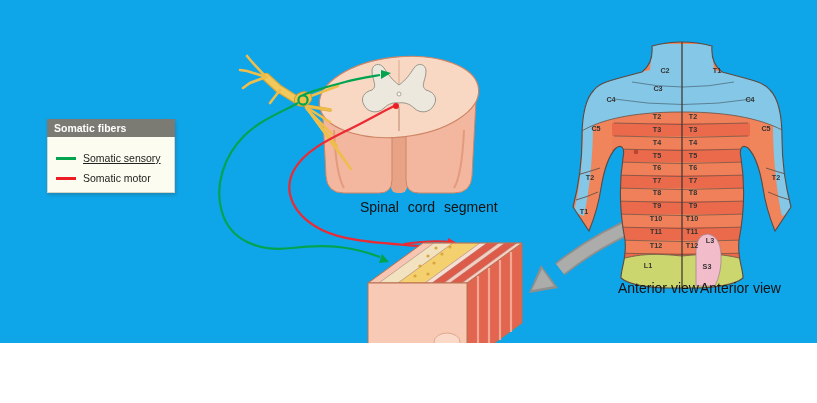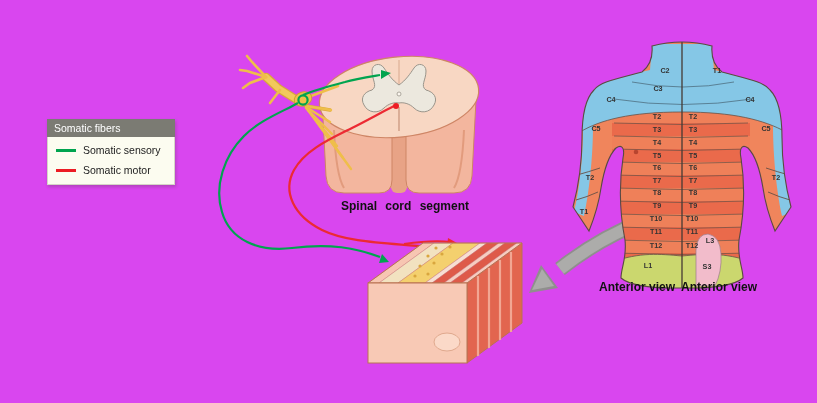--- a/index.html
+++ b/index.html
@@ -1,29 +1,29 @@
 <!DOCTYPE html>
 <html><head>
 <meta charset="utf-8">
 <style>
   html,body{margin:0;padding:0;}
   body{font-family:"Liberation Sans",sans-serif;}
-  .stage{position:relative;width:817px;height:403px;background:#d946ef;overflow:hidden;}
+  .stage{position:relative;width:817px;height:343px;background:#0ea5e9;overflow:hidden;}
   .stage svg{position:absolute;left:0;top:0;}
   svg text{font-family:"Liberation Sans",sans-serif;fill:#2b2b2b;}
   .derm{font-size:7.2px;text-anchor:middle;font-weight:bold;fill:#333;}
-  .caption{position:absolute;font-weight:bold;font-size:12px;color:#111;white-space:nowrap;}
+  .caption{position:absolute;font-weight:normal;font-size:14px;color:#111;white-space:nowrap;margin-left:19px;}
   #spinal-caption{left:341px;top:199px;word-spacing:5px;}
   #anterior-caption{left:599px;top:280px;}
   #posterior-caption{left:681px;top:280px;}
   .legend{position:absolute;left:47px;top:119px;width:128px;box-shadow:1px 2px 3px rgba(60,60,40,0.25);}
-  .legend-header{background:#7B7B73;color:#fff;font-weight:normal;font-size:10.5px;padding:3px 7px;}
+  .legend-header{background:#7B7B73;color:#fff;font-weight:bold;font-size:10.5px;padding:3px 7px;}
   .legend-body{background:#FCFCF0;border:1px solid #D5D5C6;border-top:none;padding:7px 8px 8px 8px;}
   .legend-item{display:flex;align-items:center;font-size:10.5px;color:#222;margin-top:8px;}
-  .legend-item:first-child{margin-top:0;}
+  .legend-item:first-child{margin-top:8px;text-decoration:underline;}
   .swatch{display:inline-block;width:20px;height:3px;margin-right:7px;flex:0 0 auto;}
   .swatch.green{background:#00A44F;}
   .swatch.red{background:#EC1C24;}
 </style>
 </head>
 <body>
 
 <div class="stage">
 
 <svg width="817" height="403" viewBox="0 0 817 403">

